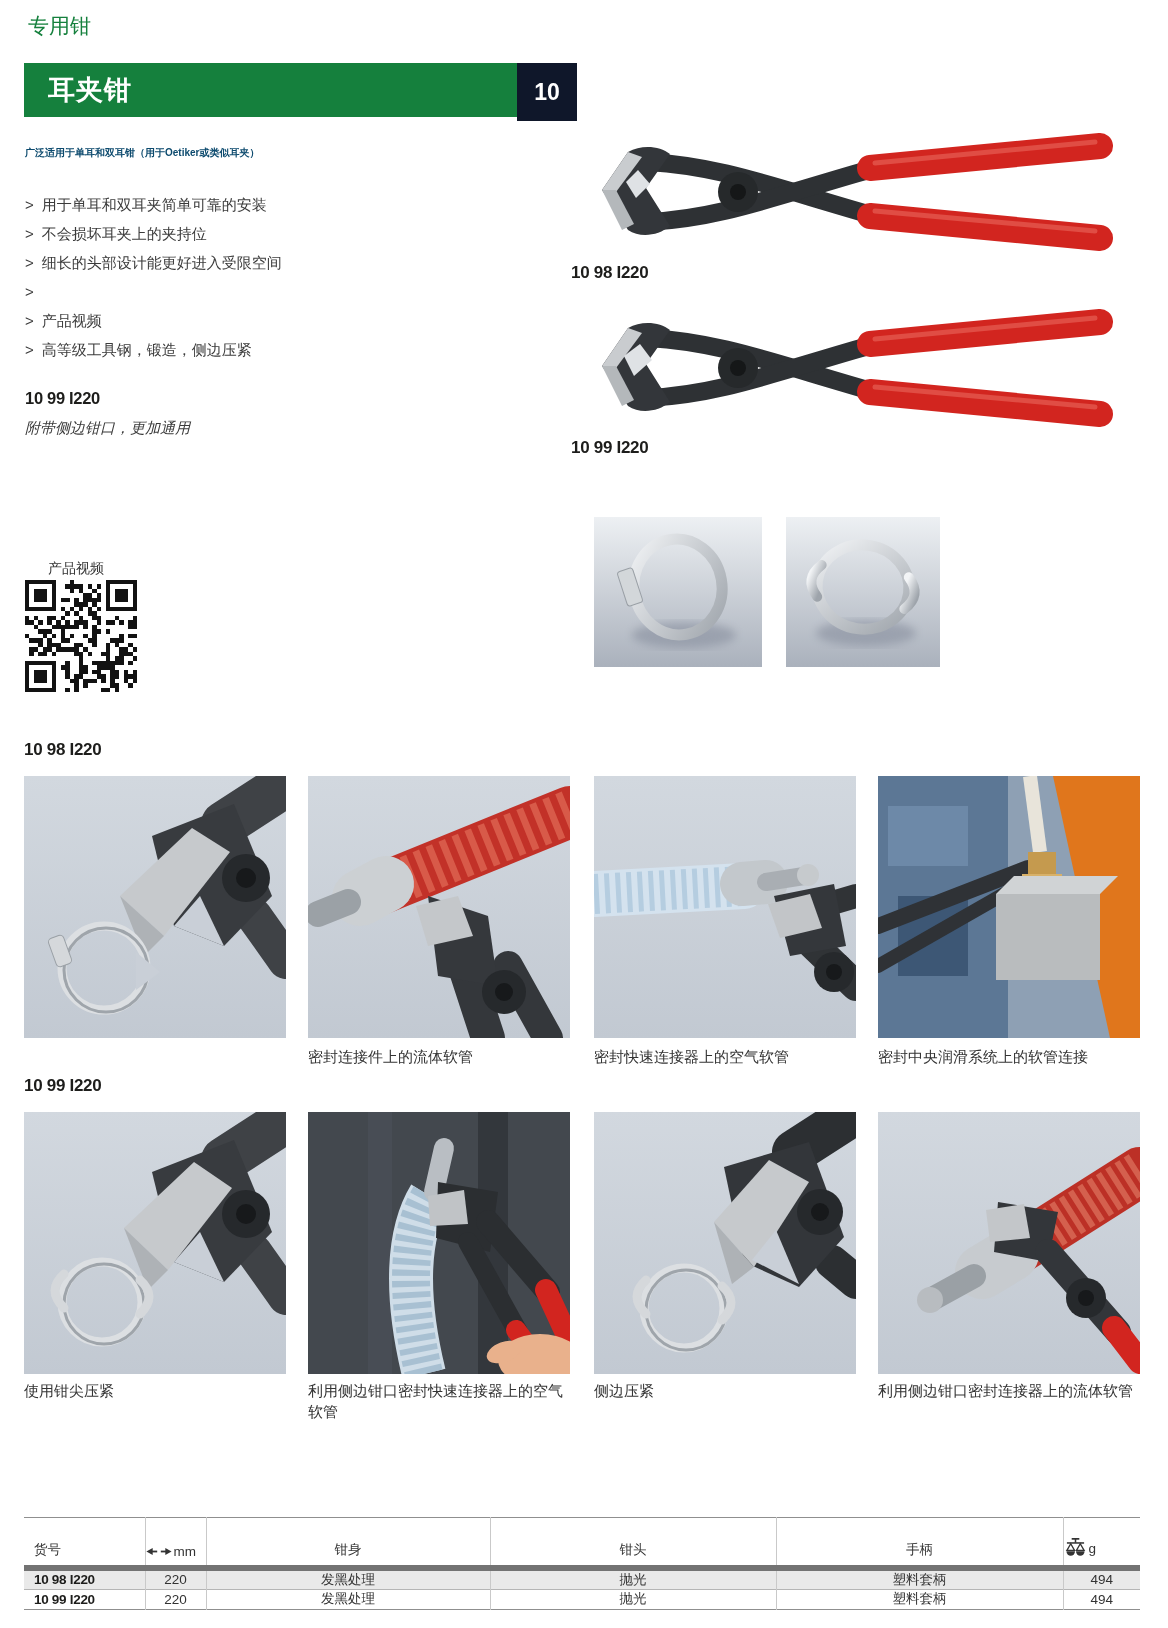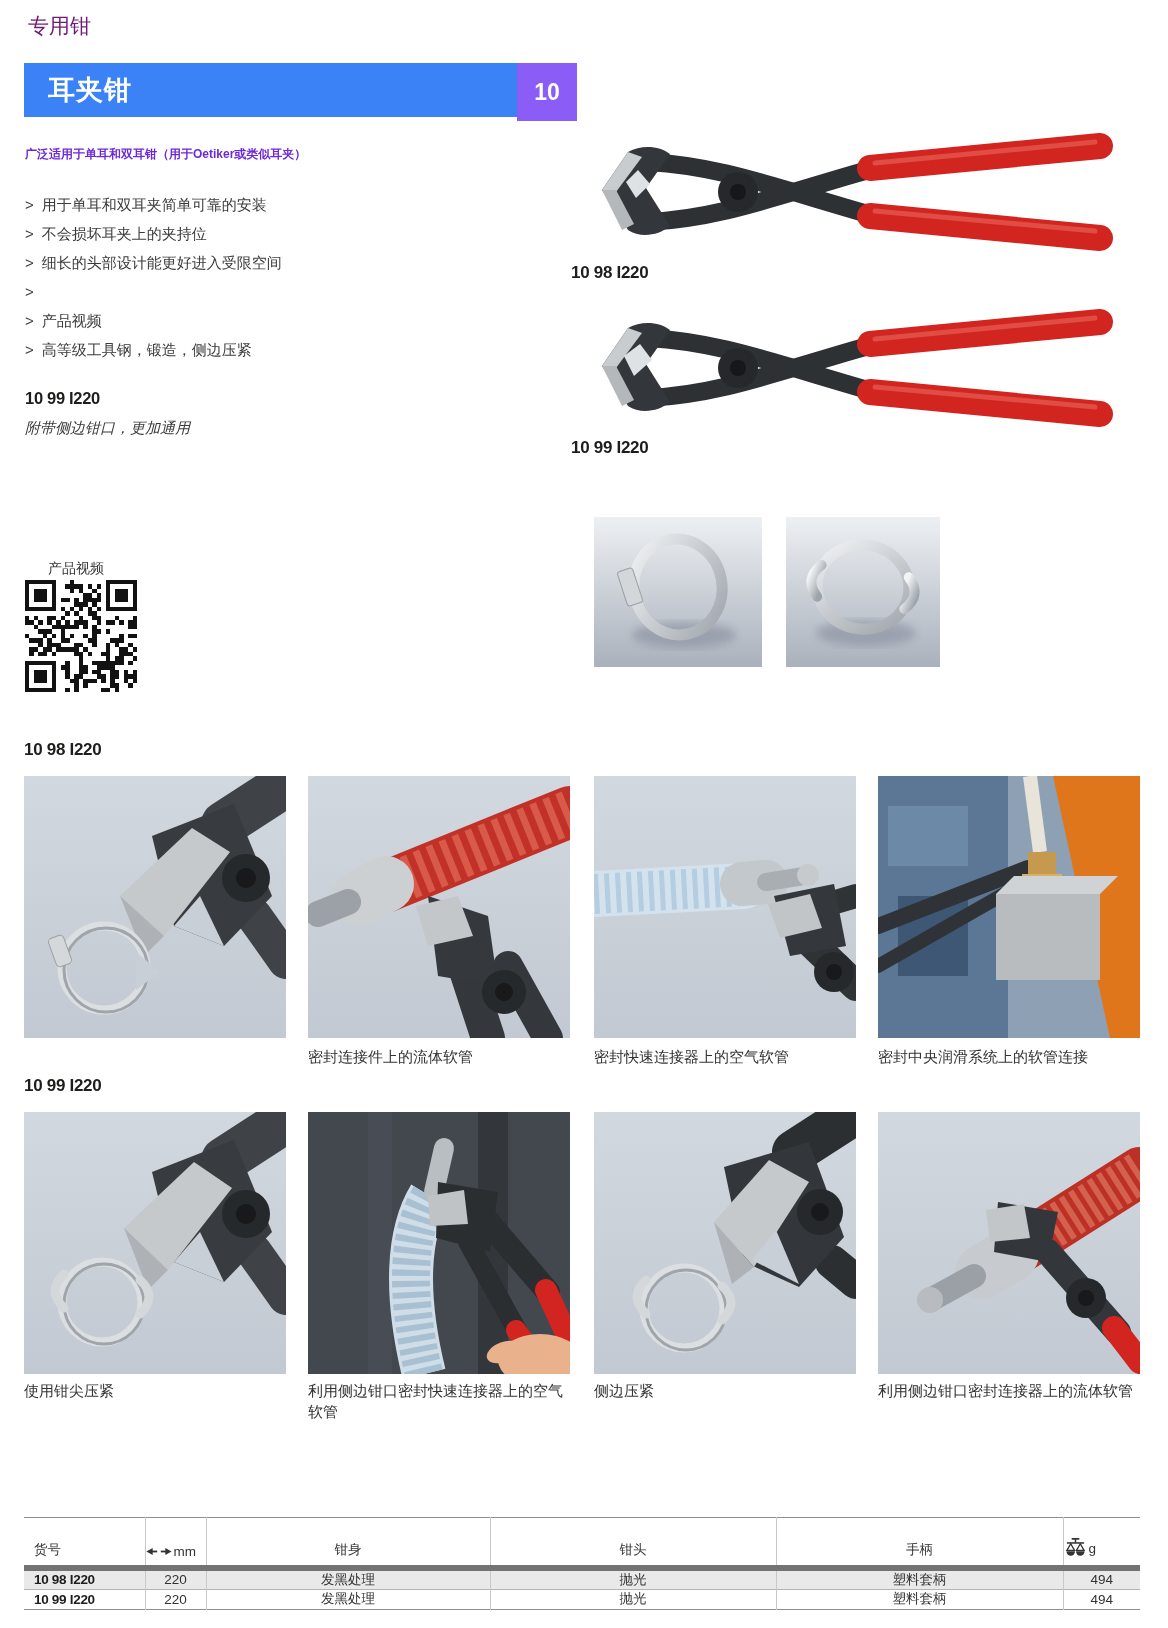--- a/index.html
+++ b/index.html
@@ -4,30 +4,30 @@
 <style>
   * { margin:0; padding:0; box-sizing:border-box; }
   html,body { background:#fff; }
   .page {
     position:relative; width:1168px; height:1628px; background:#fff;
     font-family:"Liberation Sans", sans-serif; color:#3a3a3a; overflow:hidden;
   }
   .abs { position:absolute; }
 
   
-  .category { left:28px; top:12px; font-size:21px; color:#701a75; }
-  .titlebar { left:24px; top:63px; width:493px; height:54px; background:#3b82f6;
+  .category { left:28px; top:12px; font-size:21px; color:#15803d; }
+  .titlebar { left:24px; top:63px; width:493px; height:54px; background:#15803d;
               display:flex; align-items:center; padding-left:24px; }
   .titlebar-text { color:#fff; font-size:27px; font-weight:700; letter-spacing:1px; }
-  .chapterbox { left:517px; top:63px; width:60px; height:58px; background:#8b5cf6;
+  .chapterbox { left:517px; top:63px; width:60px; height:58px; background:#0f172a;
                 color:#fff; font-size:23px; font-weight:700;
                 display:flex; align-items:center; justify-content:center; }
 
   
-  .subtitle { left:25px; top:146px; width:525px; font-size:12px; font-weight:700; color:#6d28d9; }
+  .subtitle { left:25px; top:146px; width:525px; font-size:10px; font-weight:700; color:#0c4a6e; }
   .bullets { left:25px; top:190px; width:535px; }
   .bullet { font-size:15px; color:#3b3b3b; line-height:29px; display:flex; gap:8px; }
   .variant-code { left:25px; top:389px; font-size:16.5px; font-weight:700; color:#1d1d1b; letter-spacing:-0.3px; }
   .variant-note { left:25px; top:419px; font-size:15px; color:#3b3b3b;font-style:italic; }
 
   .video-label { left:48px; top:560px; font-size:14px; color:#333; }
   .qr { left:25px; top:580px; width:112px; height:112px; }
   .qr svg { width:100%; height:100%; display:block; }
 
   

